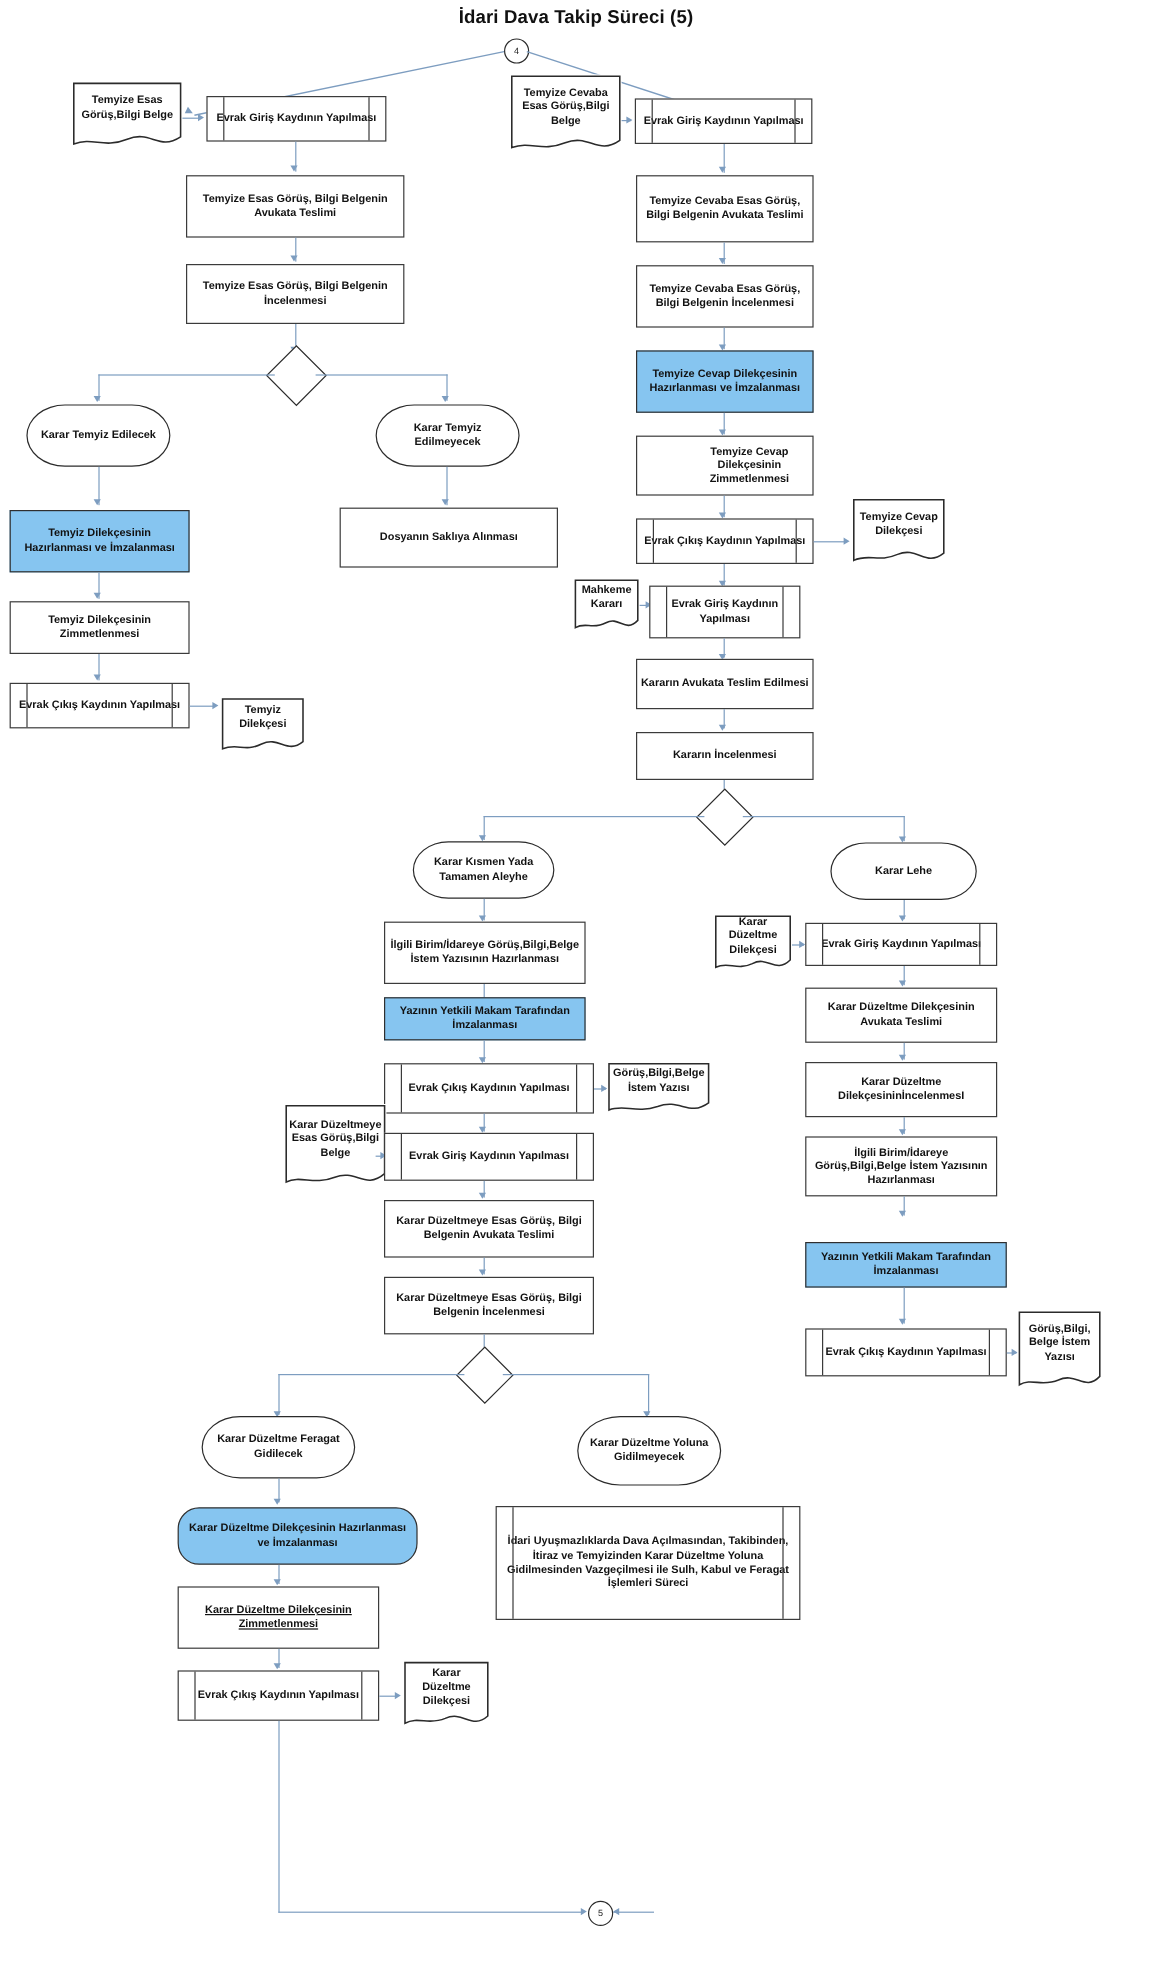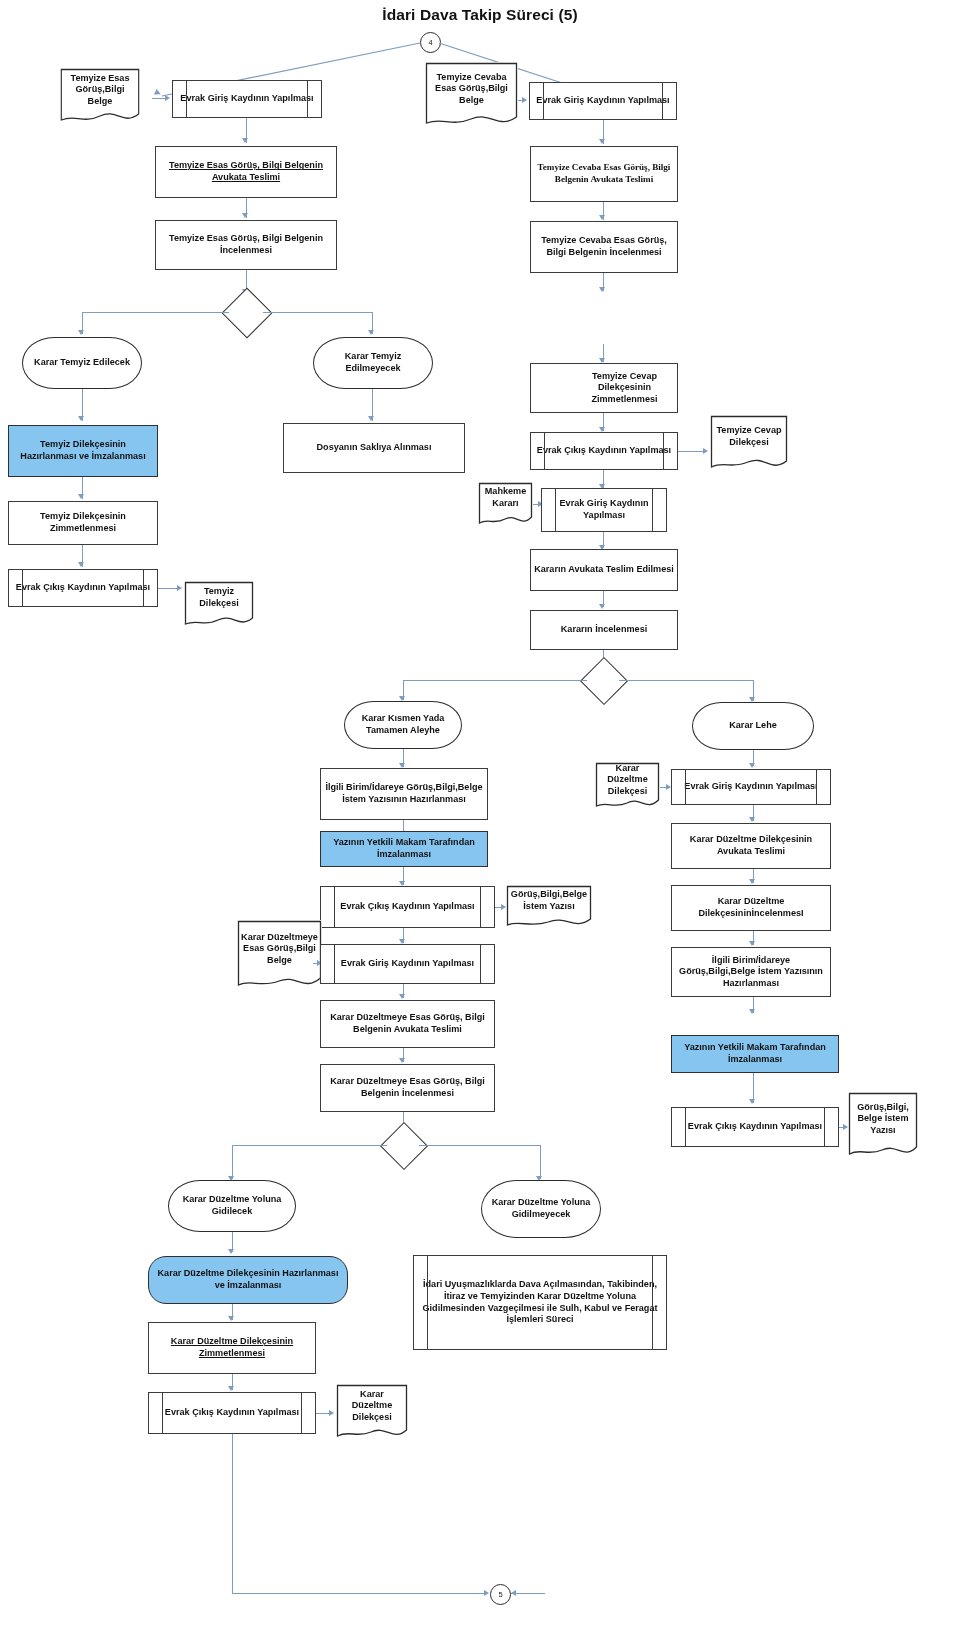--- a/index.html
+++ b/index.html
@@ -151,39 +151,39 @@
   </div>
   <div class="arr" style="left:155px;top:90px;border-left:3.6px solid transparent;border-right:3.6px solid transparent;border-top:6px solid #7d9dc0;transform:rotate(-64deg);"></div>
 
   <div class="dln" style="left:437px;top:41px;width:172px;height:60px;">
     <svg width="172" height="60">
         <line x1="2" y1="2" x2="165" y2="55" stroke="#7d9dc0" stroke-width="1.2"></line>
       </svg>
   </div>
   <div class="arr" style="left:597px;top:90px;border-left:3.6px solid transparent;border-right:3.6px solid transparent;border-top:6px solid #7d9dc0;transform:rotate(58deg);"></div>
 
-  <div class="node doc" style="left:60px;top:68px;width:80px;height:58px;">
+  <div class="node doc" style="left:60px;top:68px;width:92px;height:58px;">
     <div class="docwrap">
       <svg viewBox="0 0 92 58" preserveAspectRatio="none">
         <path d="M1.5 1.5 H90.5 V46 C72 58 66 40 46 48 C26 56 18 46 1.5 52 Z" fill="#fff" stroke="#2b2b2b" stroke-width="1.3"></path>
       </svg>
     </div>
     <div class="dtxt">Temyize Esas Görüş,Bilgi Belge</div>
   </div>
 
   <div class="node pre" style="left:172px;top:80px;width:150px;height:38px;">
     <span>Evrak Giriş Kaydının Yapılması</span>
   </div>
   <div class="ln lnh" style="left:152px;top:98px;width:14px;"></div>
   <div class="arr arr-r" style="left:165px;top:94.6px;"></div>
 
   <div class="ln lnv" style="left:246px;top:118px;height:25px;"></div>
   <div class="arr arr-d" style="left:242.4px;top:138px;"></div>
 
-  <div class="node proc" style="left:155px;top:146px;width:182px;height:52px;text-decoration:underline;">
+  <div class="node proc" style="left:155px;top:146px;width:182px;height:52px;">
     <span>Temyize Esas Görüş, Bilgi Belgenin Avukata Teslimi</span>
   </div>
 
   <div class="ln lnv" style="left:246px;top:198px;height:20px;"></div>
   <div class="arr arr-d" style="left:242.4px;top:213px;"></div>
 
   <div class="node proc" style="left:155px;top:220px;width:182px;height:50px;">
     <span>Temyize Esas Görüş, Bilgi Belgenin İncelenmesi</span>
   </div>
 
@@ -259,34 +259,37 @@
 
   <div class="node pre" style="left:529px;top:82px;width:148px;height:38px;">
     <span>Evrak Giriş Kaydının Yapılması</span>
   </div>
   <div class="ln lnh" style="left:518px;top:100px;width:8px;"></div>
   <div class="arr arr-r" style="left:522px;top:96.6px;"></div>
 
   <div class="ln lnv" style="left:603px;top:120px;height:24px;"></div>
   <div class="arr arr-d" style="left:599.4px;top:139px;"></div>
 
-  <div class="node proc" style="left:530px;top:146px;width:148px;height:56px;font-family:Liberation Serif, serif;">
+  <div class="node proc" style="left:530px;top:146px;width:148px;height:56px;">
     <span>Temyize Cevaba Esas Görüş, Bilgi Belgenin Avukata Teslimi</span>
   </div>
 
   <div class="ln lnv" style="left:603px;top:202px;height:18px;"></div>
   <div class="arr arr-d" style="left:599.4px;top:215px;"></div>
 
   <div class="node proc" style="left:530px;top:221px;width:148px;height:52px;">
     <span>Temyize Cevaba Esas Görüş, Bilgi Belgenin İncelenmesi</span>
   </div>
 
   <div class="ln lnv" style="left:603px;top:273px;height:18px;"></div>
   <div class="arr arr-d" style="left:599.4px;top:287px;"></div>
 
+  <div class="node proc blue" style="left:530px;top:292px;width:148px;height:52px;">
+    <span>Temyize Cevap Dilekçesinin Hazırlanması ve İmzalanması</span>
+  </div>
 
   <div class="ln lnv" style="left:603px;top:344px;height:18px;"></div>
   <div class="arr arr-d" style="left:599.4px;top:358px;"></div>
 
   <div class="node proc" style="left:530px;top:363px;width:148px;height:50px;padding-left:44px;">
     <span>Temyize Cevap Dilekçesinin Zimmetlenmesi</span>
   </div>
 
   <div class="ln lnv" style="left:603px;top:413px;height:18px;"></div>
   <div class="arr arr-d" style="left:599.4px;top:427px;"></div>
@@ -434,21 +437,21 @@
 
   <div class="ln lnh" style="left:232px;top:1145px;width:155px;"></div>
   <div class="ln lnv" style="left:232px;top:1145px;height:34px;"></div>
   <div class="arr arr-d" style="left:228.4px;top:1176px;"></div>
 
   <div class="ln lnh" style="left:419px;top:1145px;width:122px;"></div>
   <div class="ln lnv" style="left:540px;top:1145px;height:34px;"></div>
   <div class="arr arr-d" style="left:536.4px;top:1176px;"></div>
 
   <div class="node term" style="left:168px;top:1180px;width:128px;height:52px;">
-    <span>Karar Düzeltme Yoluna Gidilecek</span>
+    <span>Karar Düzeltme Feragat Gidilecek</span>
   </div>
 
   <div class="node term" style="left:481px;top:1180px;width:120px;height:58px;">
     <span>Karar Düzeltme Yoluna Gidilmeyecek</span>
   </div>
 
   <div class="ln lnv" style="left:232px;top:1232px;height:20px;"></div>
   <div class="arr arr-d" style="left:228.4px;top:1249px;"></div>
 
   <div class="node proc blue" style="left:148px;top:1256px;width:200px;height:48px;border-radius:18px;">

